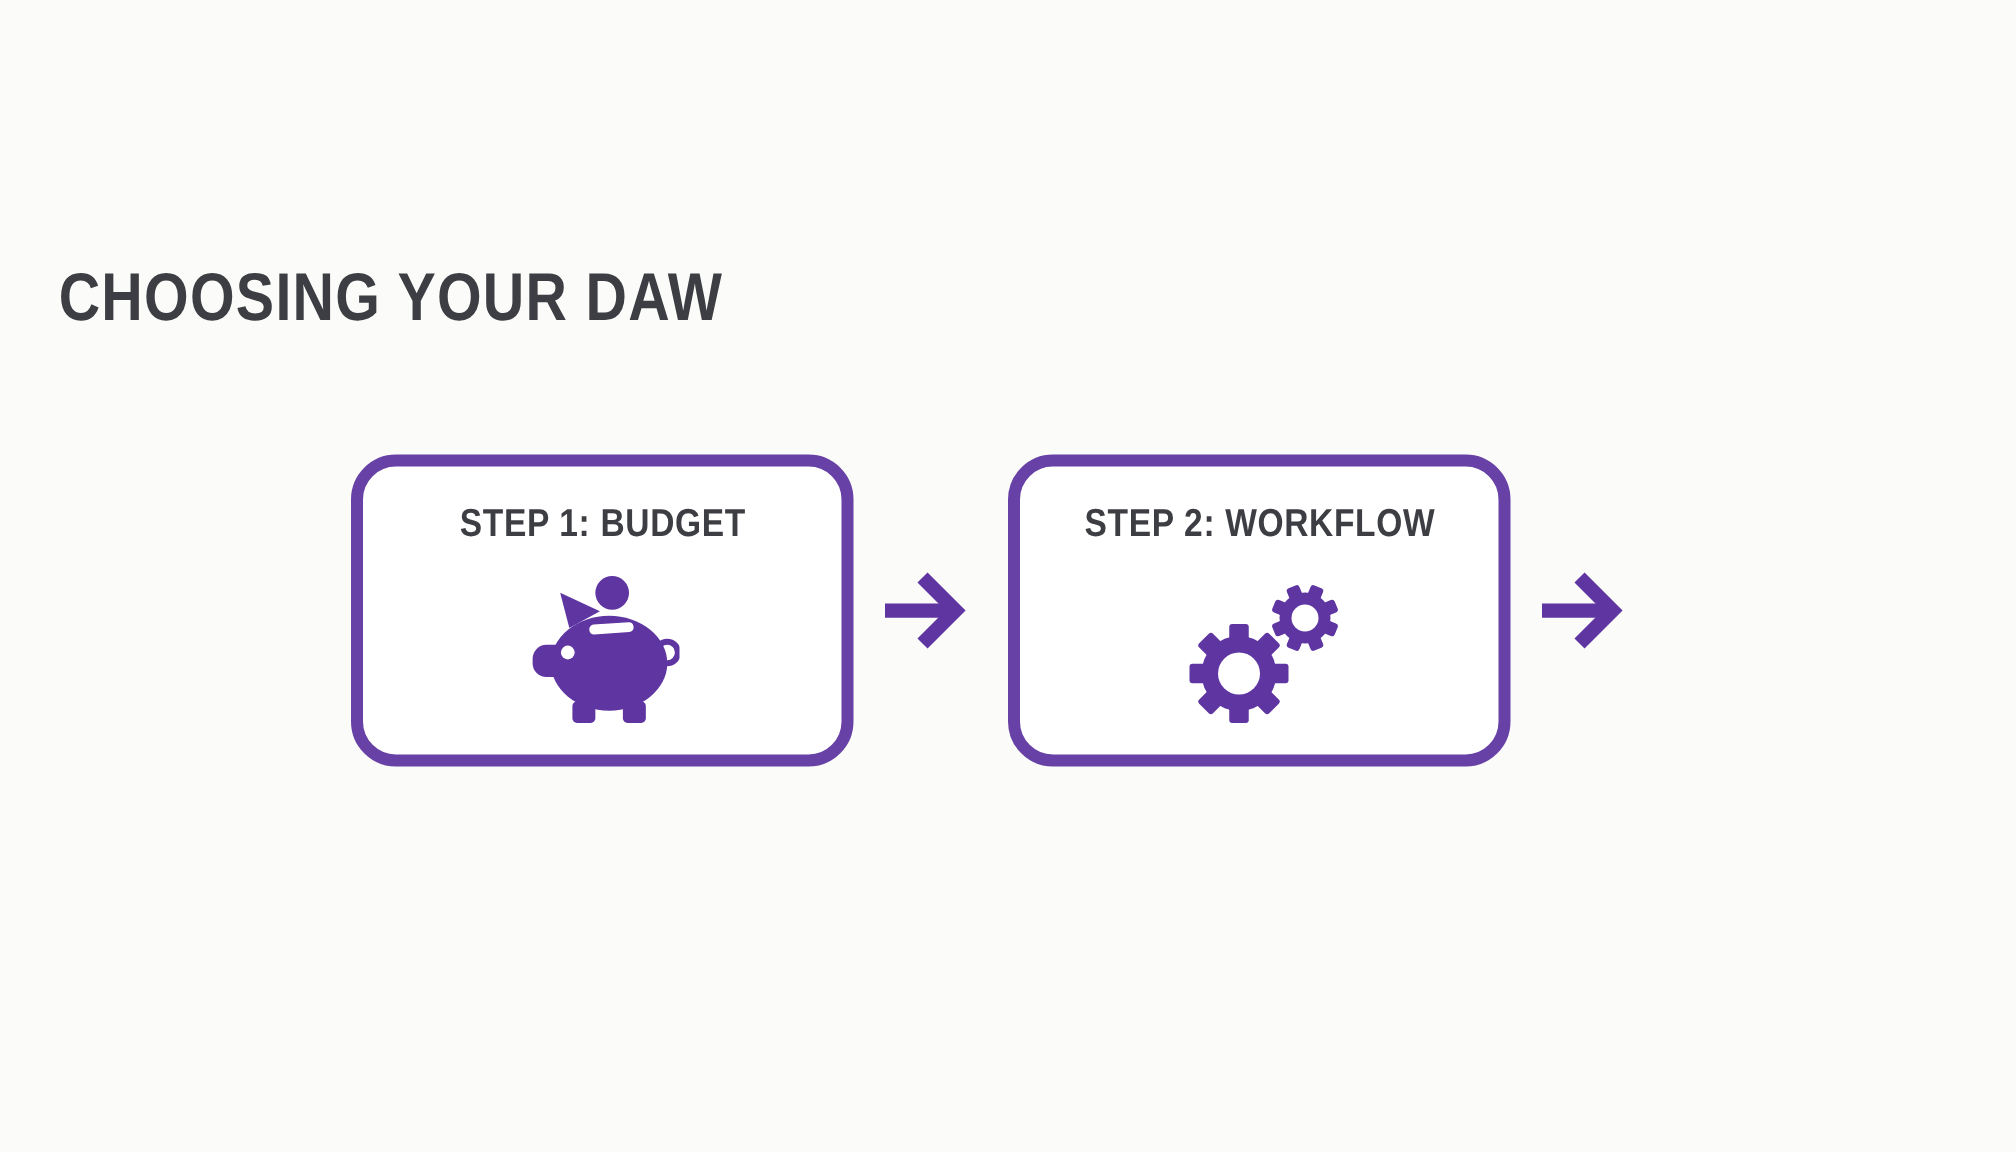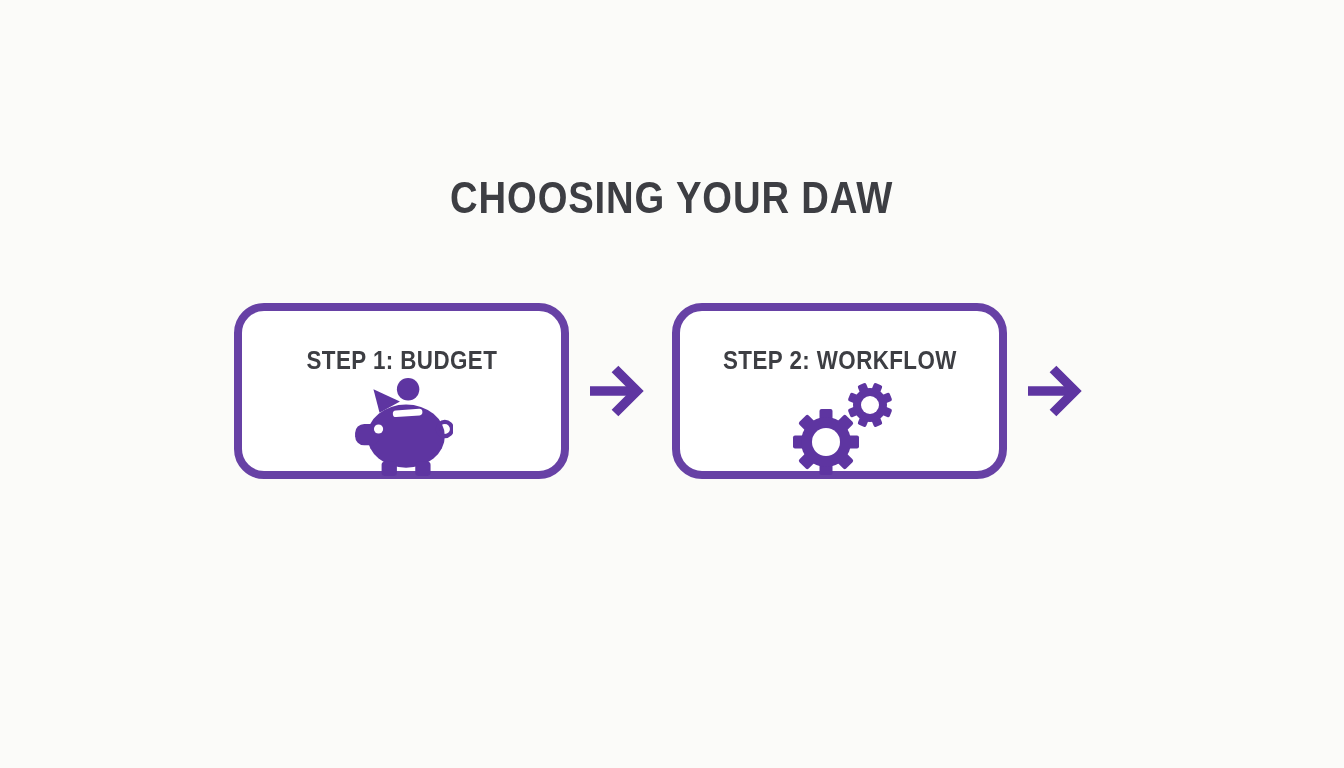--- a/index.html
+++ b/index.html
@@ -11,44 +11,44 @@
   *{margin:0;padding:0;box-sizing:border-box;}
   html,body{width:1344px;height:768px;overflow:hidden;}
   body{
     background:var(--bg);
     font-family:"Liberation Sans","DejaVu Sans",sans-serif;
   }
   .canvas{position:relative;width:1344px;height:768px;}
   .title{
     position:absolute;
     top:172px;left:0;width:100%;
-    text-align:center;
+    text-align:left;
     color:var(--text);
     font-size:45px;
     font-weight:bold;
     letter-spacing:1px;
     white-space:nowrap;
   }
   .title .condense{display:inline-block;transform:scaleX(0.85);transform-origin:center;}
   .flow-row{
     position:absolute;
     top:303px;left:0;width:100%;
     display:flex;
     justify-content:center;
     align-items:center;
   }
   .step-card{
-    width:335px;height:176px;
+    width:335px;height:208px;
     background:#ffffff;
     border:8px solid var(--border);
     border-radius:30px;
     display:flex;
     flex-direction:column;
     align-items:center;
-    padding-top:34px;
+    padding-top:22px;
   }
   .step-label{
     color:var(--text);
     font-size:26px;
     font-weight:bold;
     letter-spacing:0.5px;
     white-space:nowrap;
     transform:scaleX(0.86);
     transform-origin:center;
   }

